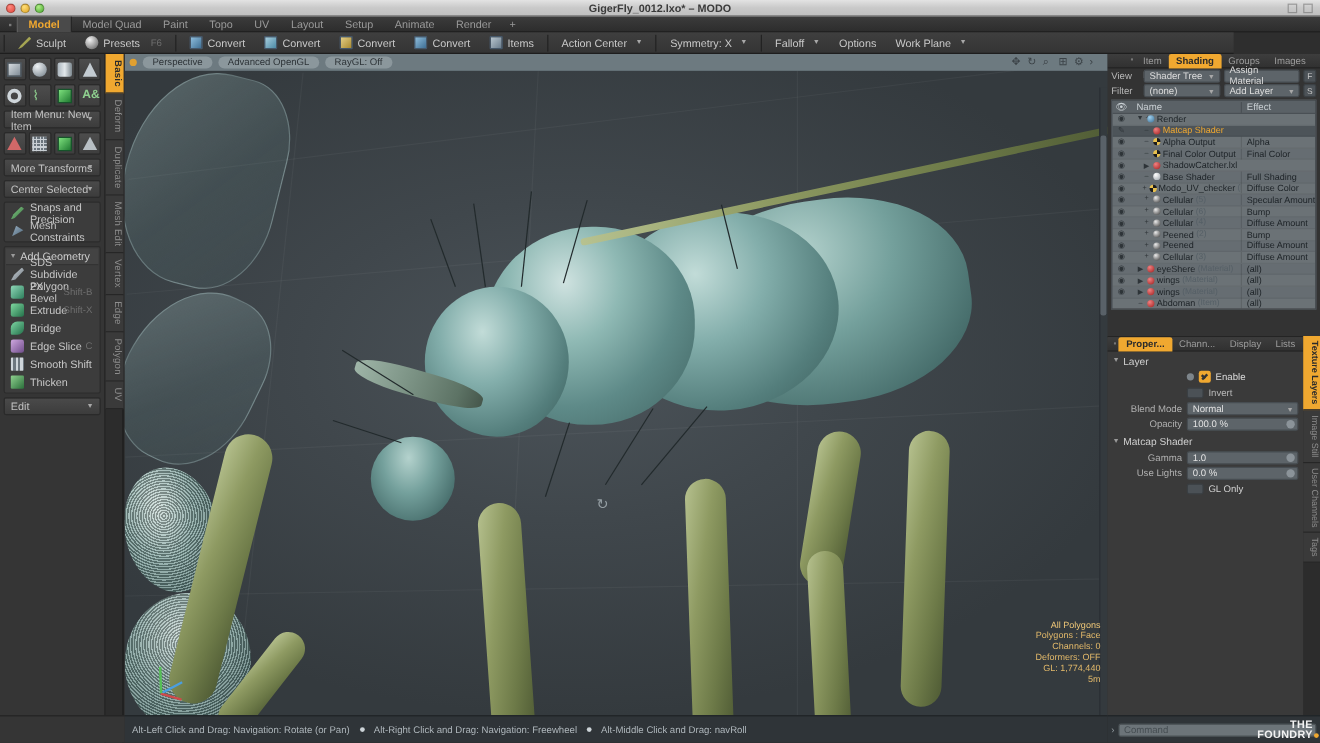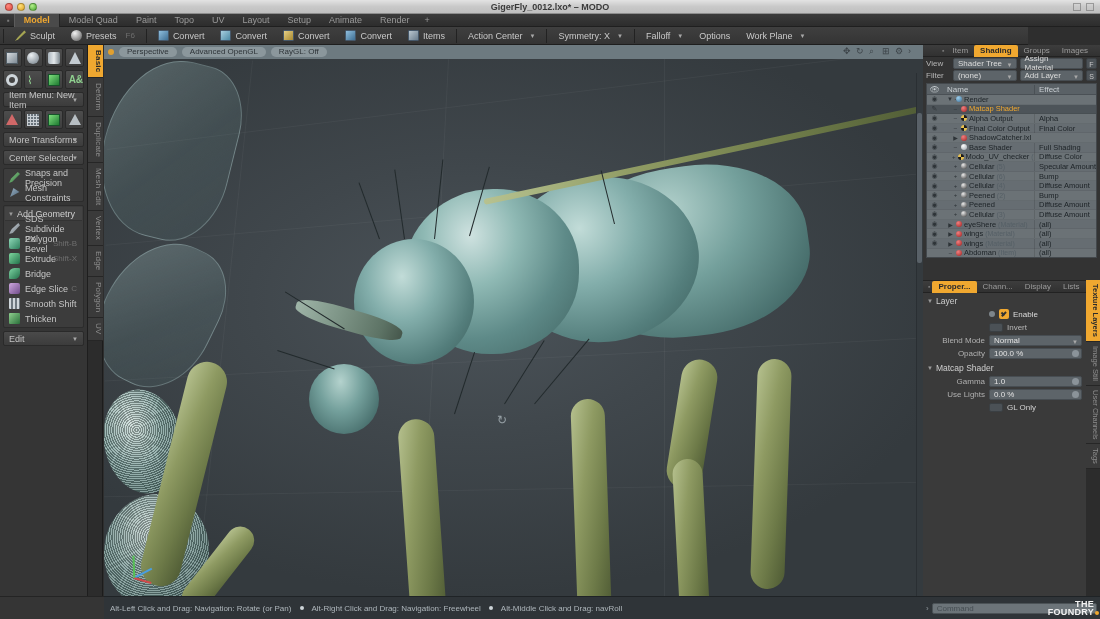--- a/index.html
+++ b/index.html
@@ -473,20 +473,28 @@
         <div class="hair" style="left:240px;top:200px;width:1px;height:70px;transform:rotate(-58deg);"></div>
         <div class="hair" style="left:230px;top:250px;width:1px;height:60px;transform:rotate(-72deg);"></div>
         <div class="hair" style="left:400px;top:270px;width:1px;height:75px;transform:rotate(32deg);"></div>
         <div class="hair" style="left:430px;top:260px;width:1px;height:85px;transform:rotate(40deg);"></div>
         <div class="hair" style="left:350px;top:290px;width:1px;height:65px;transform:rotate(18deg);"></div>
         <div class="hair" style="left:510px;top:110px;width:1px;height:55px;transform:rotate(-14deg);"></div>
       </div>
 
       <div class="spin">↻</div>
 
+      <div class="vp-stats">
+        <div class="hd">All Polygons</div>
+        <div>Polygons : Face</div>
+        <div>Channels: 0</div>
+        <div>Deformers: OFF</div>
+        <div>GL: 1,774,440</div>
+        <div>5m</div>
+      </div>
 
       <div class="axis">
         <div class="ax" style="width:20px;background:#4a9ee0;transform:rotate(-28deg);"></div>
         <div class="ax" style="width:18px;background:#d04a4a;transform:rotate(16deg);"></div>
         <div class="ax" style="width:22px;background:#55c055;transform:rotate(-92deg);"></div>
       </div>
 
       <div class="vp-scroll">
         <div class="vp-scroll-b"></div>
       </div>

